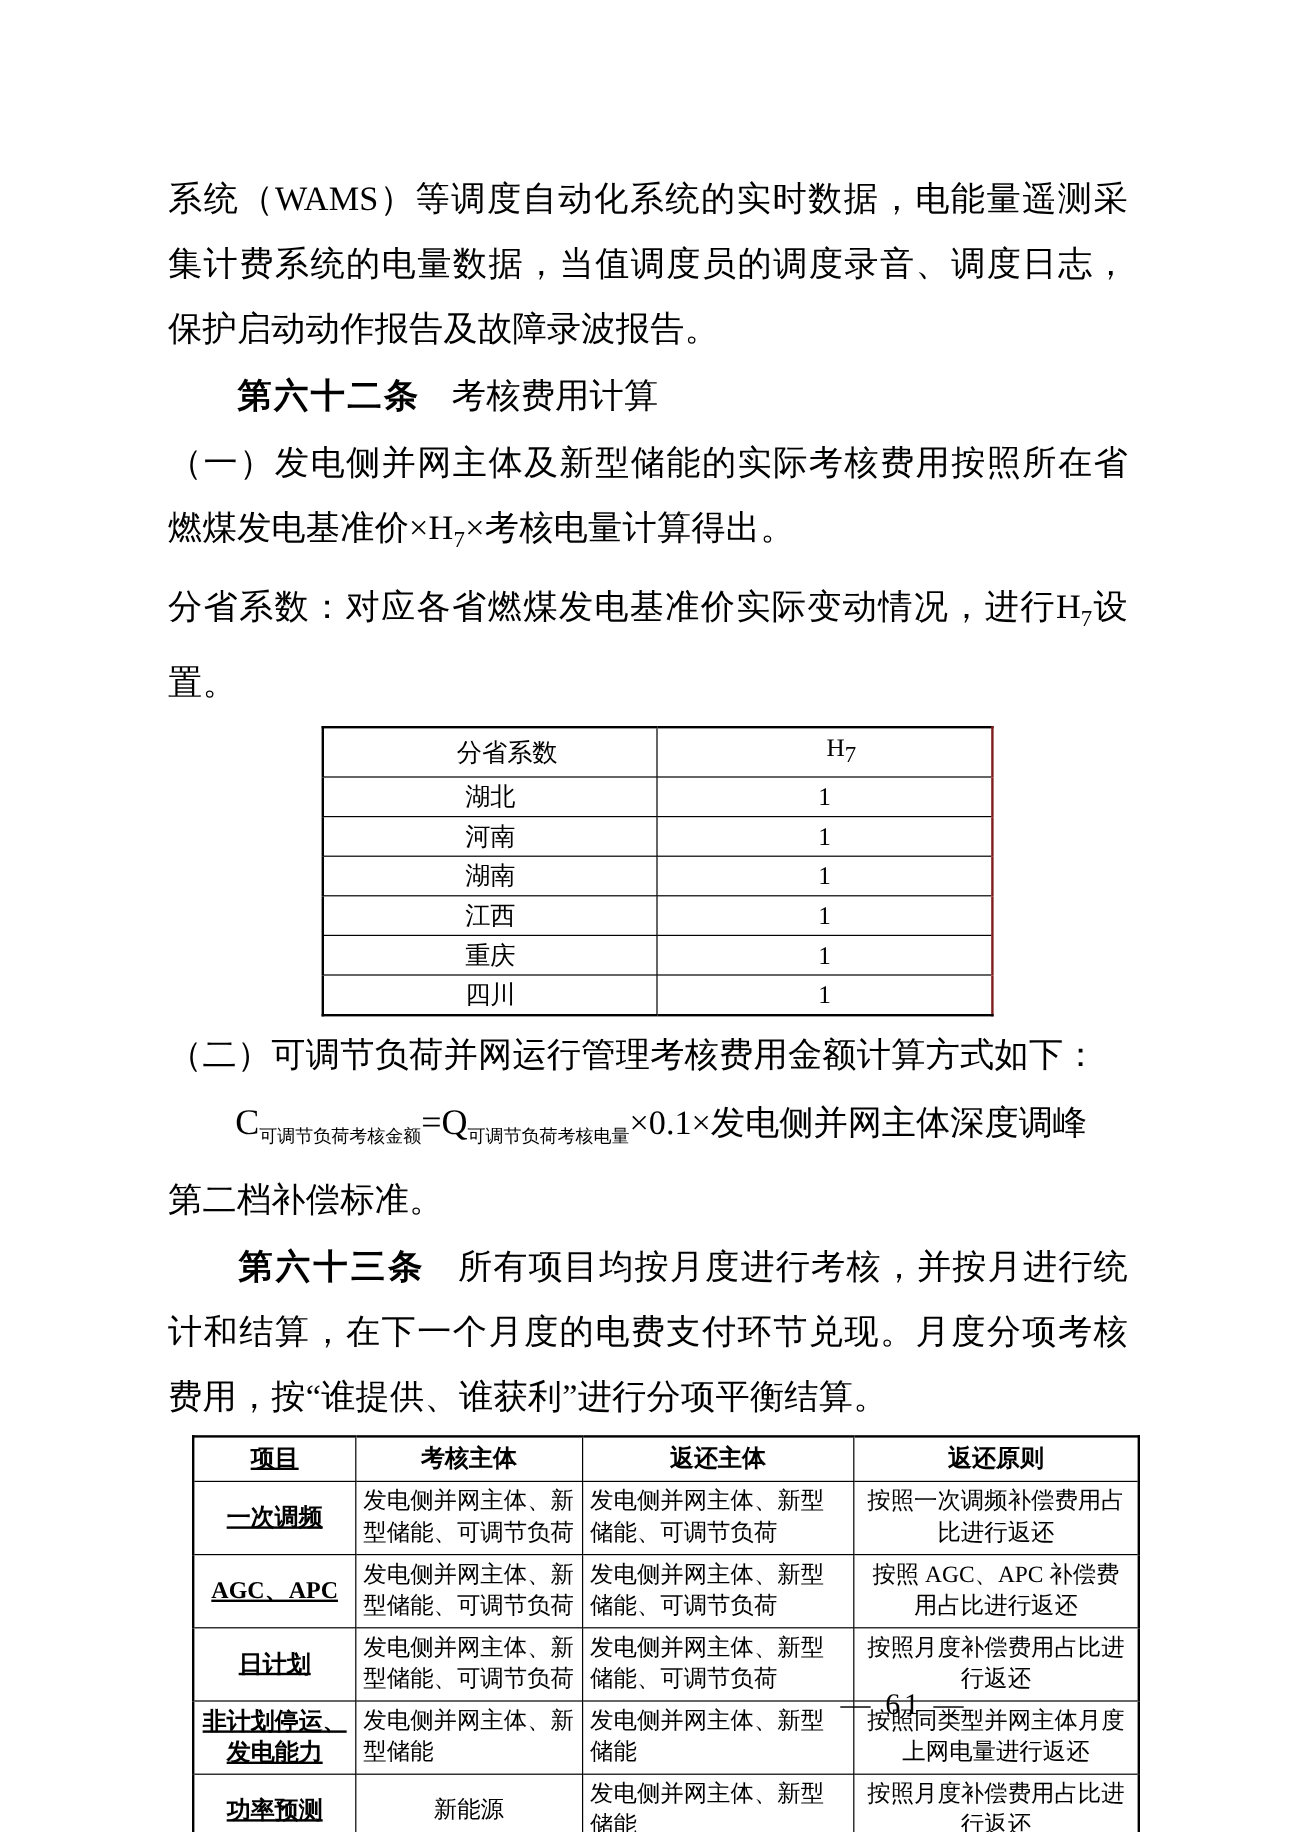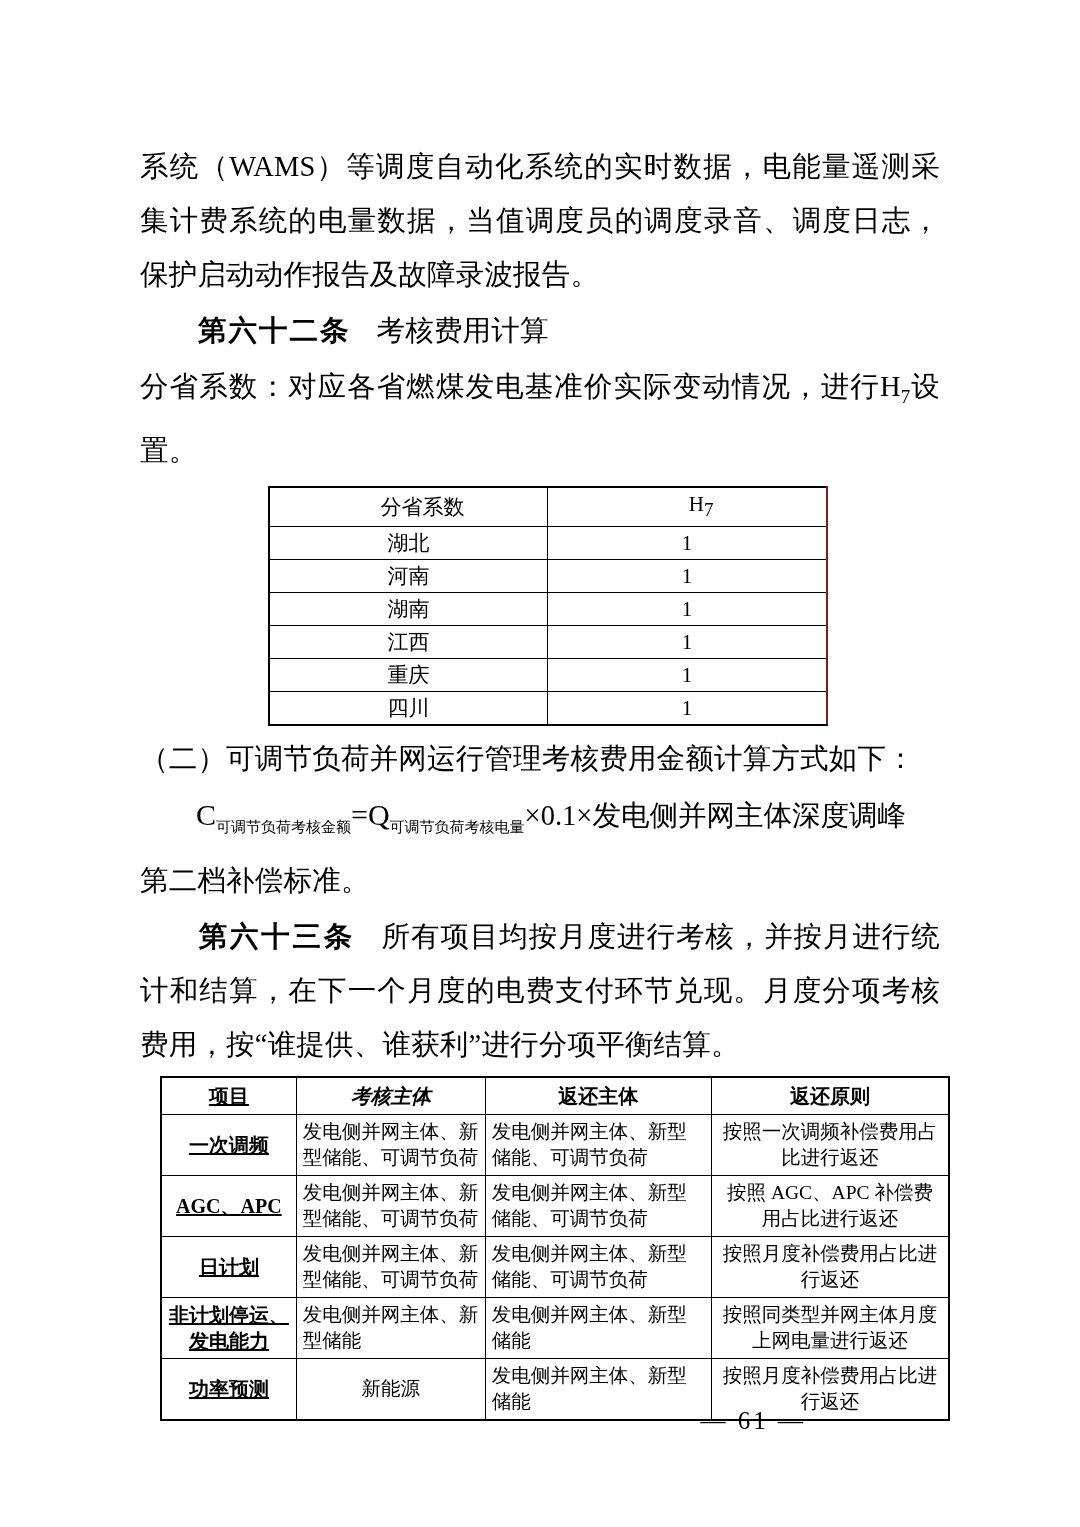--- a/index.html
+++ b/index.html
@@ -108,21 +108,21 @@
     text-align: center;
     font-size: 20px;
   }
   #items-table td.cell {
     text-align: left;
   }
   #items-table td.cell-c {
     text-align: center;
   }
   #items-table .col1 { width: 130px; }
-  #items-table .col2 { width: 190px; font-style: italic; }
+  #items-table .col2 { width: 190px; }
   #items-table .col3 { width: 230px; }
   #items-table .col4 { width: 240px; }
   #items-table tr:first-child td,
   #items-table tr:first-child th { border-top: 2px solid #000; }
   #items-table tr:last-child td { border-bottom: 2px solid #000; }
   #items-table td:first-child, #items-table th:first-child { border-left: 2px solid #000; text-decoration: underline; }
   #items-table td:last-child, #items-table th:last-child { border-right: 2px solid #000; }
 
   .page-number {
     position: absolute;
@@ -137,20 +137,23 @@
 
 <div class="page">
   <div class="content">
 
     <p class="body-text">系统（WAMS）等调度自动化系统的实时数据，电能量遥测采集计费系统的电量数据，当值调度员的调度录音、调度日志，保护启动动作报告及故障录波报告。</p>
 
     <p class="body-text">
       <span style="display:inline-block;width:58px;"></span><span class="art-head">第六十二条</span><span style="display:inline-block;width:26px;"></span><span>考核费用计算</span>
     </p>
 
+    <p class="body-text">
+      <span>（一）发电侧并网主体及新型储能的实际考核费用按照所在省燃煤发电基准价×H</span><span class="sub">7</span><span>×考核电量计算得出。</span>
+    </p>
 
     <p class="body-text">
       <span>分省系数：对应各省燃煤发电基准价实际变动情况，进行H</span><span class="sub">7</span><span>设置。</span>
     </p>
 
     <table class="tbl" id="province-table">
       <tbody>
         <tr>
           <td class="c1">分省系数</td>
           <td class="c2"><span class="latin">H</span><span class="sub">7</span></td>

